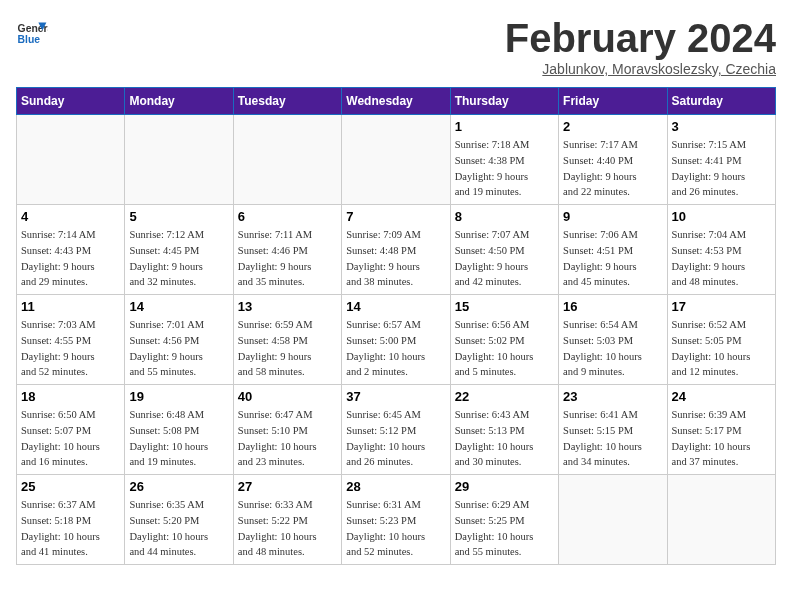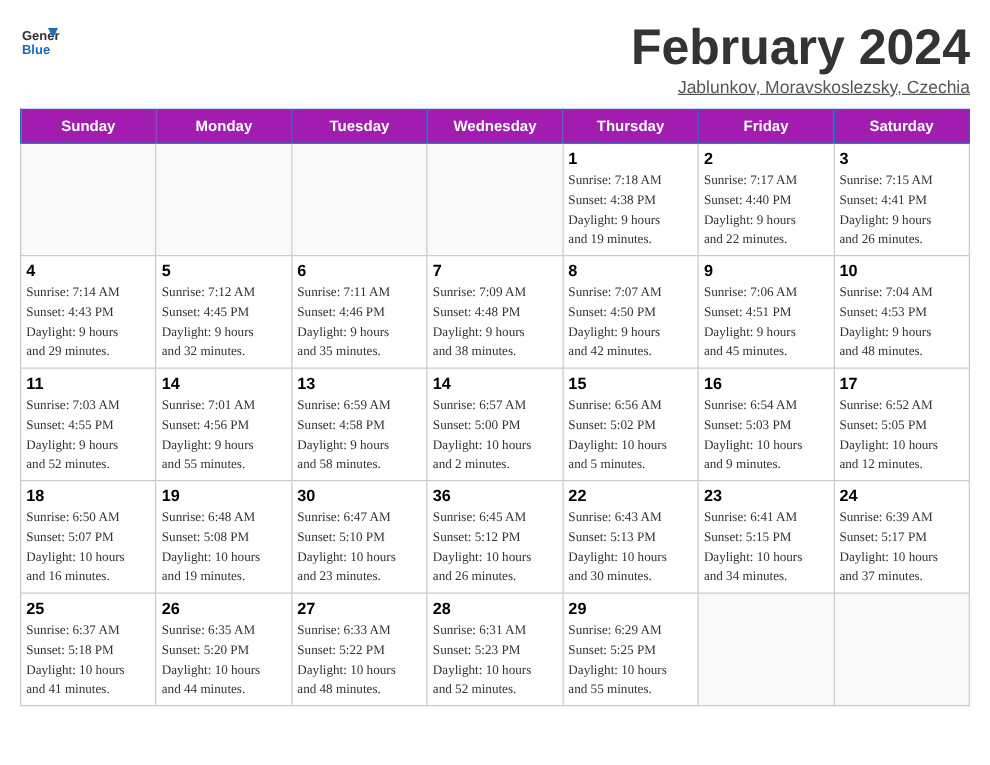--- a/index.html
+++ b/index.html
@@ -37,24 +37,24 @@
       font-size: 14px;
       color: #555;
       text-decoration: underline;
     }
     .calendar {
       width: 100%;
       border-collapse: collapse;
       font-size: 11px;
     }
     .calendar th {
-      background: #a21caf;
+      background: #4c1d95;
       color: #fff;
       padding: 6px 4px;
-      text-align: center;
+      text-align: left;
       font-size: 12px;
       border: 1px solid #1a6bbf;
     }
     .calendar td {
       border: 1px solid #ccc;
       vertical-align: top;
       padding: 4px;
       width: calc(100% / 7);
       min-height: 80px;
       background: #fff;
@@ -186,25 +186,25 @@
       <tr>
         <td>
           <span class="day-num">18</span>
           <div class="day-info">Sunrise: 6:50 AM<br>Sunset: 5:07 PM<br>Daylight: 10 hours<br>and 16 minutes.</div>
         </td>
         <td>
           <span class="day-num">19</span>
           <div class="day-info">Sunrise: 6:48 AM<br>Sunset: 5:08 PM<br>Daylight: 10 hours<br>and 19 minutes.</div>
         </td>
         <td>
-          <span class="day-num">30</span>
+          <span class="day-num">40</span>
           <div class="day-info">Sunrise: 6:47 AM<br>Sunset: 5:10 PM<br>Daylight: 10 hours<br>and 23 minutes.</div>
         </td>
         <td>
-          <span class="day-num">36</span>
+          <span class="day-num">37</span>
           <div class="day-info">Sunrise: 6:45 AM<br>Sunset: 5:12 PM<br>Daylight: 10 hours<br>and 26 minutes.</div>
         </td>
         <td>
           <span class="day-num">22</span>
           <div class="day-info">Sunrise: 6:43 AM<br>Sunset: 5:13 PM<br>Daylight: 10 hours<br>and 30 minutes.</div>
         </td>
         <td>
           <span class="day-num">23</span>
           <div class="day-info">Sunrise: 6:41 AM<br>Sunset: 5:15 PM<br>Daylight: 10 hours<br>and 34 minutes.</div>
         </td>

